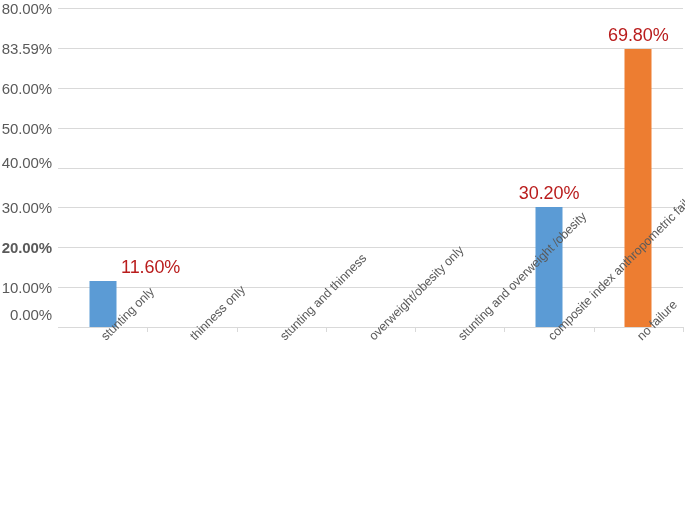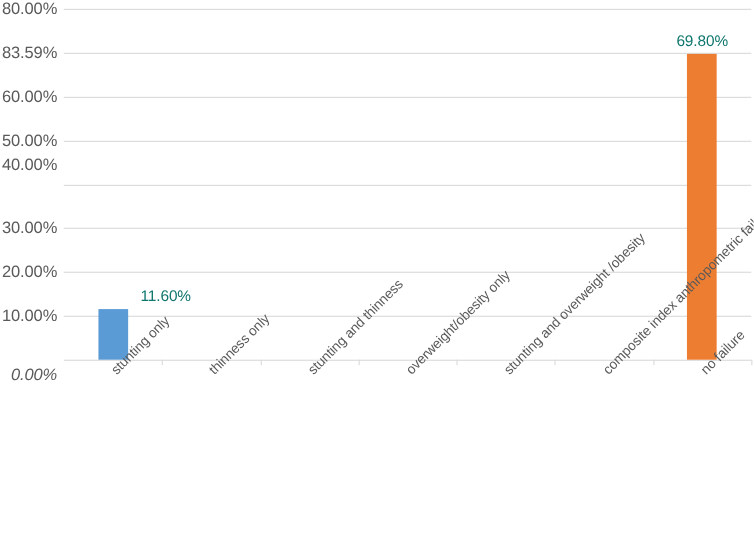--- a/index.html
+++ b/index.html
@@ -85,23 +85,23 @@
     position: absolute;
     bottom: 0;
     left: 50%;
     transform: translateX(-50%);
     width: 27px;
   }
   .bar-label {
     position: absolute;
     left: 50%;
     transform: translateX(-50%);
-    font-size: 14px;
+    font-size: 18px;
     line-height: 1;
-    color: #0f766e;
+    color: #b91c1c;
     white-space: nowrap;
     letter-spacing: -0.1px;
   }
 
   
   .tick-layer {
     position: absolute;
     left: 58px;
     top: 327px;
     width: 625px;
@@ -134,25 +134,25 @@
     transform: rotate(-45deg);
     letter-spacing: -0.1px;
   }
 </style>
 </head>
 <body>
 
 <div id="chart-root">
 
   <div class="y-axis">
-      <div class="y-tick-label" style="top: 341px; font-style: italic;">0.00%</div>
+      <div class="y-tick-label" style="top: 314px;">0.00%</div>
       <div class="y-tick-label" style="top: 287.125px;">10.00%</div>
-      <div class="y-tick-label" style="top: 247.25px;">20.00%</div>
+      <div class="y-tick-label" style="top: 247.25px; font-weight: bold;">20.00%</div>
       <div class="y-tick-label" style="top: 207.375px;">30.00%</div>
-      <div class="y-tick-label" style="top: 150px;">40.00%</div>
+      <div class="y-tick-label" style="top: 162px;">40.00%</div>
       <div class="y-tick-label" style="top: 127.625px;">50.00%</div>
       <div class="y-tick-label" style="top: 87.75px;">60.00%</div>
       <div class="y-tick-label" style="top: 47.875px;">83.59%</div>
       <div class="y-tick-label" style="top: 8px;">80.00%</div>
     </div>
 
   <div class="plot-area">
       <div class="gridline" style="top: 279.125px;"></div>
       <div class="gridline" style="top: 239.25px;"></div>
       <div class="gridline" style="top: 199.375px;"></div>
@@ -163,20 +163,24 @@
       <div class="gridline" style="top: 0px;"></div>
     </div>
 
   <div class="axis-baseline"></div>
 
   <div class="bars-layer">
       <div class="bar-slot" style="left: 0px; width: 89.2857px;">
         <div class="bar" title="stunting only 11.60%" style="height: 46.255px; background: rgb(91, 155, 213);"></div>
         <div class="bar-label" style="bottom: 51.255px; margin-left: 48px;">11.60%</div>
       </div>
+      <div class="bar-slot" style="left: 446.429px; width: 89.2857px;">
+        <div class="bar" title="composite index anthropometric failre 30.20%" style="height: 120.422px; background: rgb(91, 155, 213);"></div>
+        <div class="bar-label" style="bottom: 125.422px;">30.20%</div>
+      </div>
       <div class="bar-slot" style="left: 535.714px; width: 89.2857px;">
         <div class="bar" title="no failure 69.80%" style="height: 278.327px; background: rgb(237, 125, 49);"></div>
         <div class="bar-label" style="bottom: 283.327px;">69.80%</div>
       </div>
     </div>
 
   <div class="tick-layer">
       <div class="x-tick" style="left: 89.2857px;"></div>
       <div class="x-tick" style="left: 178.571px;"></div>
       <div class="x-tick" style="left: 267.857px;"></div>

